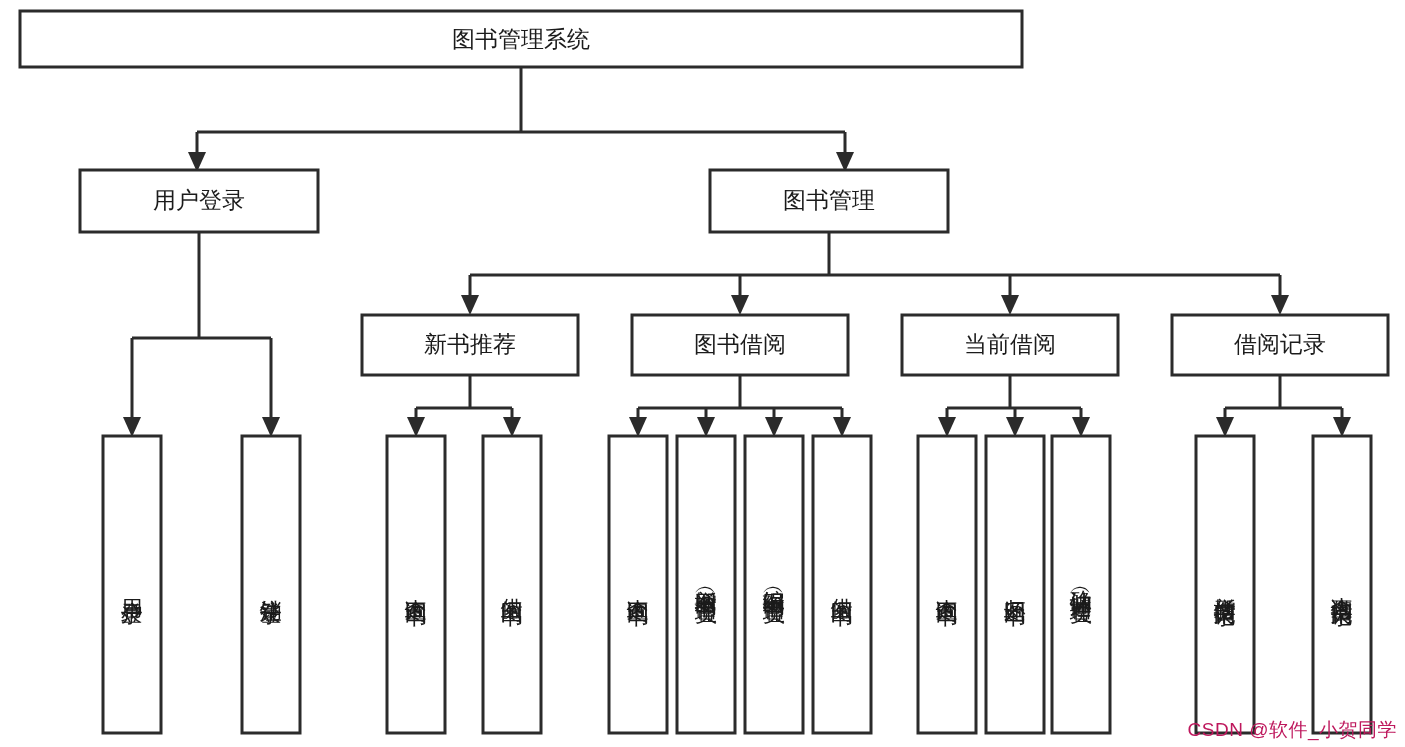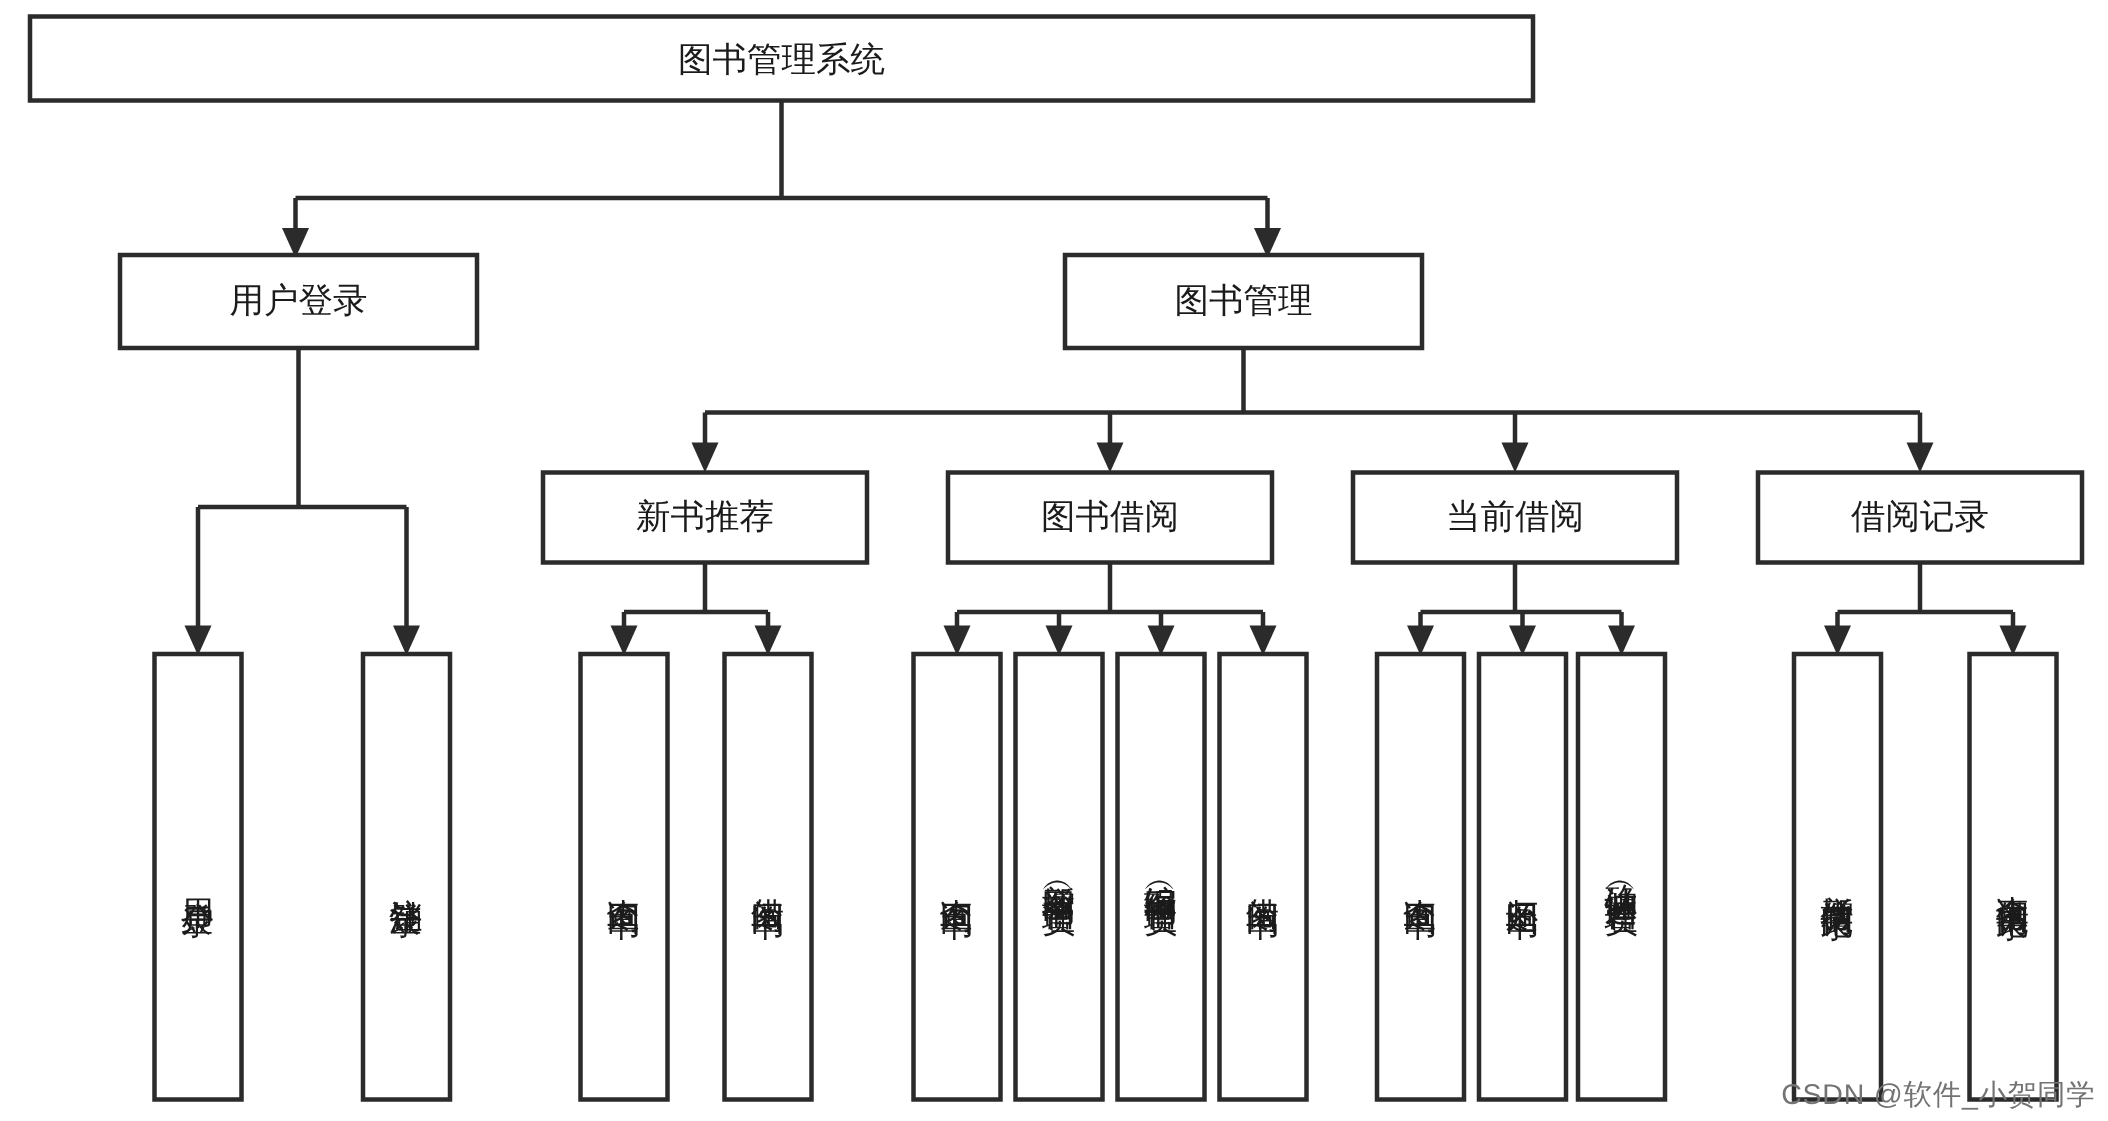--- a/index.html
+++ b/index.html
@@ -69,21 +69,21 @@
     display: flex;
     align-items: center;
     justify-content: center;
   }
   .watermark {
     position: absolute;
     right: 8px;
     bottom: 4px;
     font-family: "Liberation Sans", "DejaVu Sans", sans-serif;
     font-size: 19px;
-    color: #737373;
+    color: #be185d;
     letter-spacing: 0.5px;
     white-space: nowrap;
     pointer-events: none;
   }
 </style>
 </head>
 <body>
 
 <div id="diagram-root">
 

